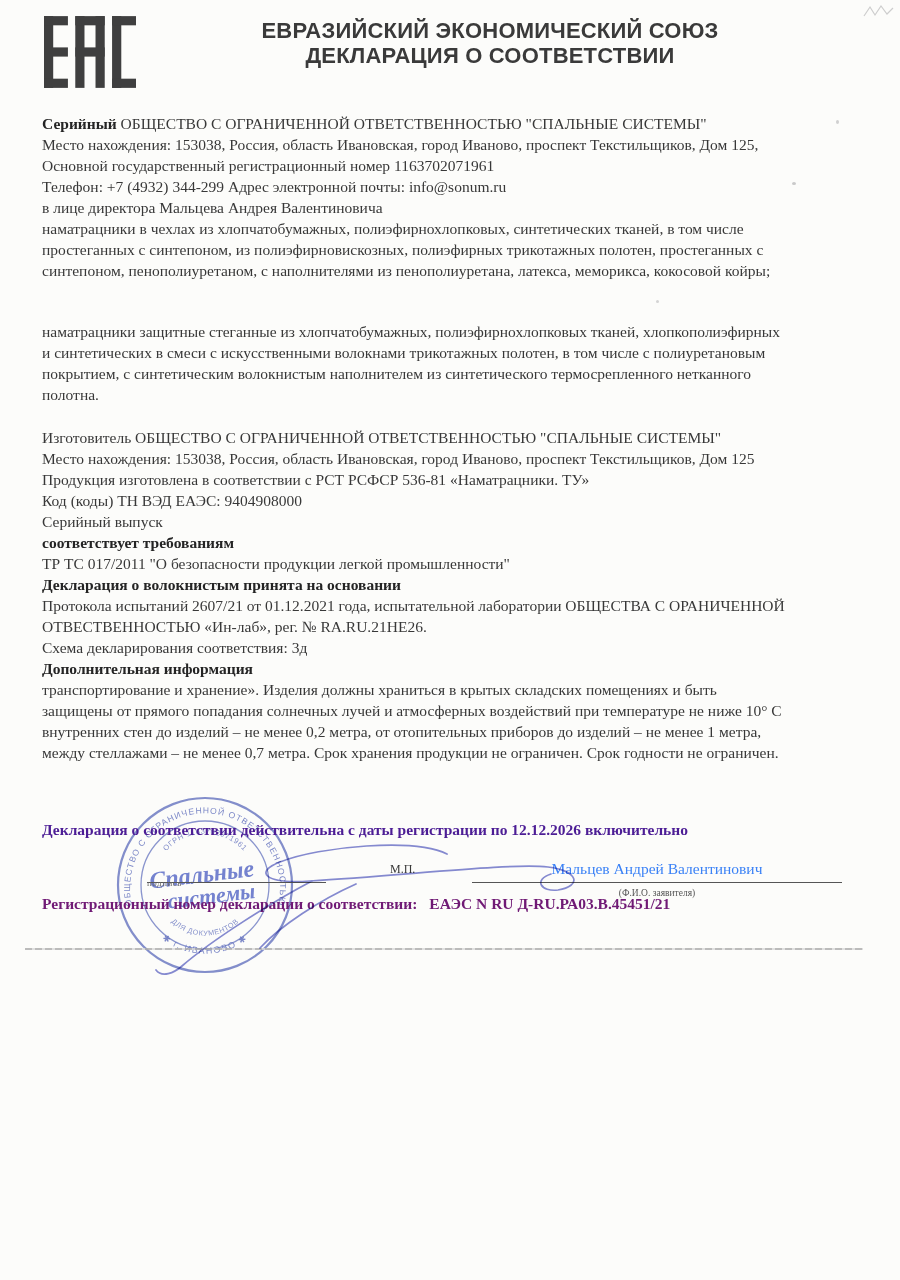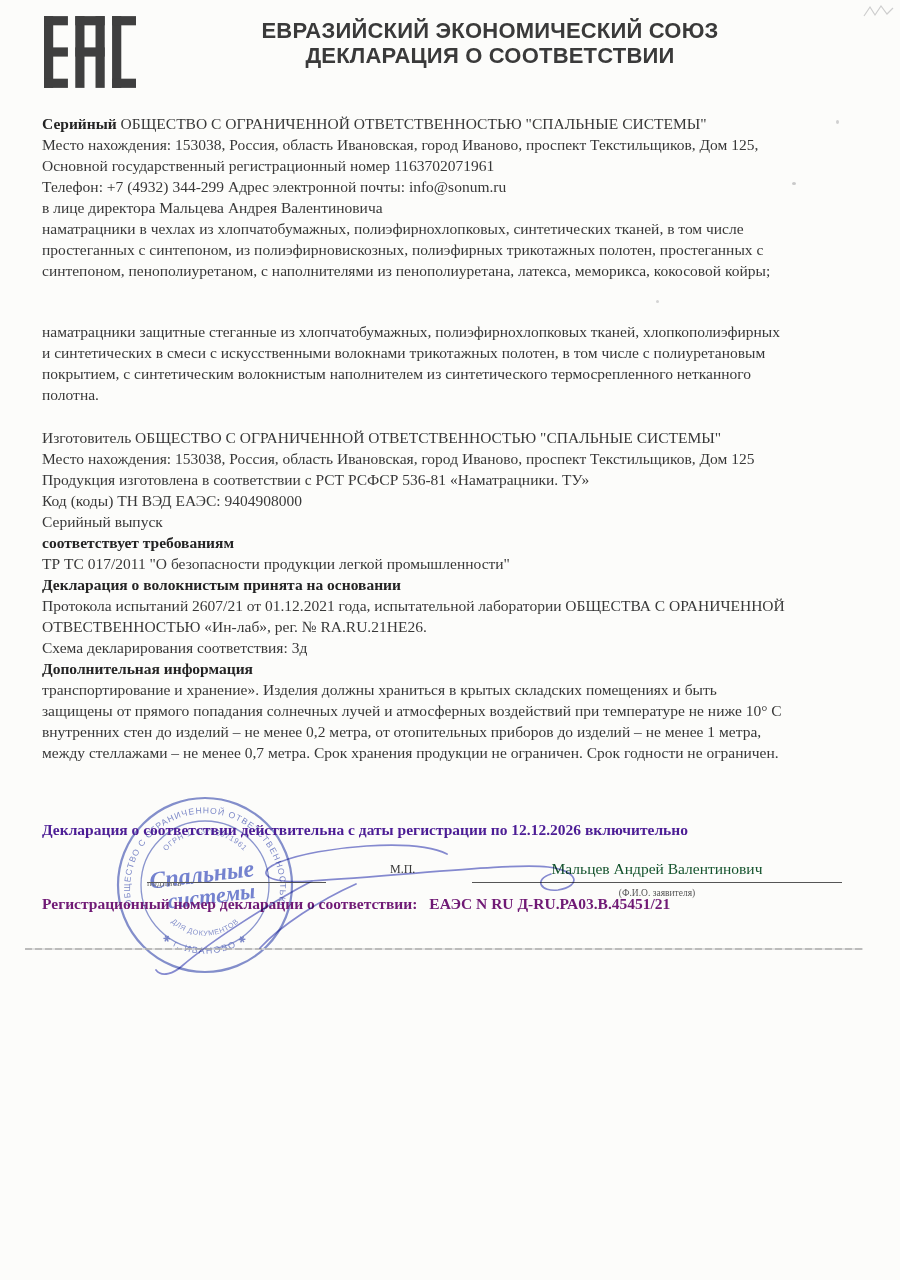--- a/index.html
+++ b/index.html
@@ -17,21 +17,21 @@
     line-height:25px;color:#3a3a3a;letter-spacing:.2px;
   }
   
   .block{position:absolute;left:42px;right:16px;z-index:2;}
   .ln{height:21px;line-height:21px;font-size:15.5px;white-space:nowrap;}
   .ln b{font-weight:700;color:#242424;}
   .bold-ln{font-weight:700;color:#4c1d95;}
   
   .mp{position:absolute;left:390px;top:862px;font-size:12px;z-index:2;}
   .name-wrap{position:absolute;left:472px;top:860px;width:370px;text-align:center;z-index:2;}
-  .name{font-size:15.5px;color:#14532d;}
+  .name{font-size:15.5px;color:#3b82f6;}
   .sig-rule{position:absolute;height:0;border-top:1.3px solid #555;z-index:2;}
   .fio-cap{font-size:9.5px;color:#555;margin-top:3px;}
   .podpis-wrap{position:absolute;left:147px;top:872px;width:179px;text-align:left;z-index:2;font-family:Liberation Serif, serif;}
   .podpis{font-size:9px;color:#666;letter-spacing:.5px;}
   .reg-block{position:absolute;left:42px;top:893px;z-index:4;}
   .reg-ln{height:22px;line-height:22px;font-size:15.5px;font-weight:700;color:#701a75;white-space:nowrap;text-align:center;}
   .reg-ln .val{margin-left:12px;}
   .bottom-rule{
     position:absolute;left:25px;top:948px;width:838px;height:2px;z-index:2;opacity:.8;
     background:repeating-linear-gradient(90deg,#ababab 0 7px,#d9d9d9 7px 10px);

